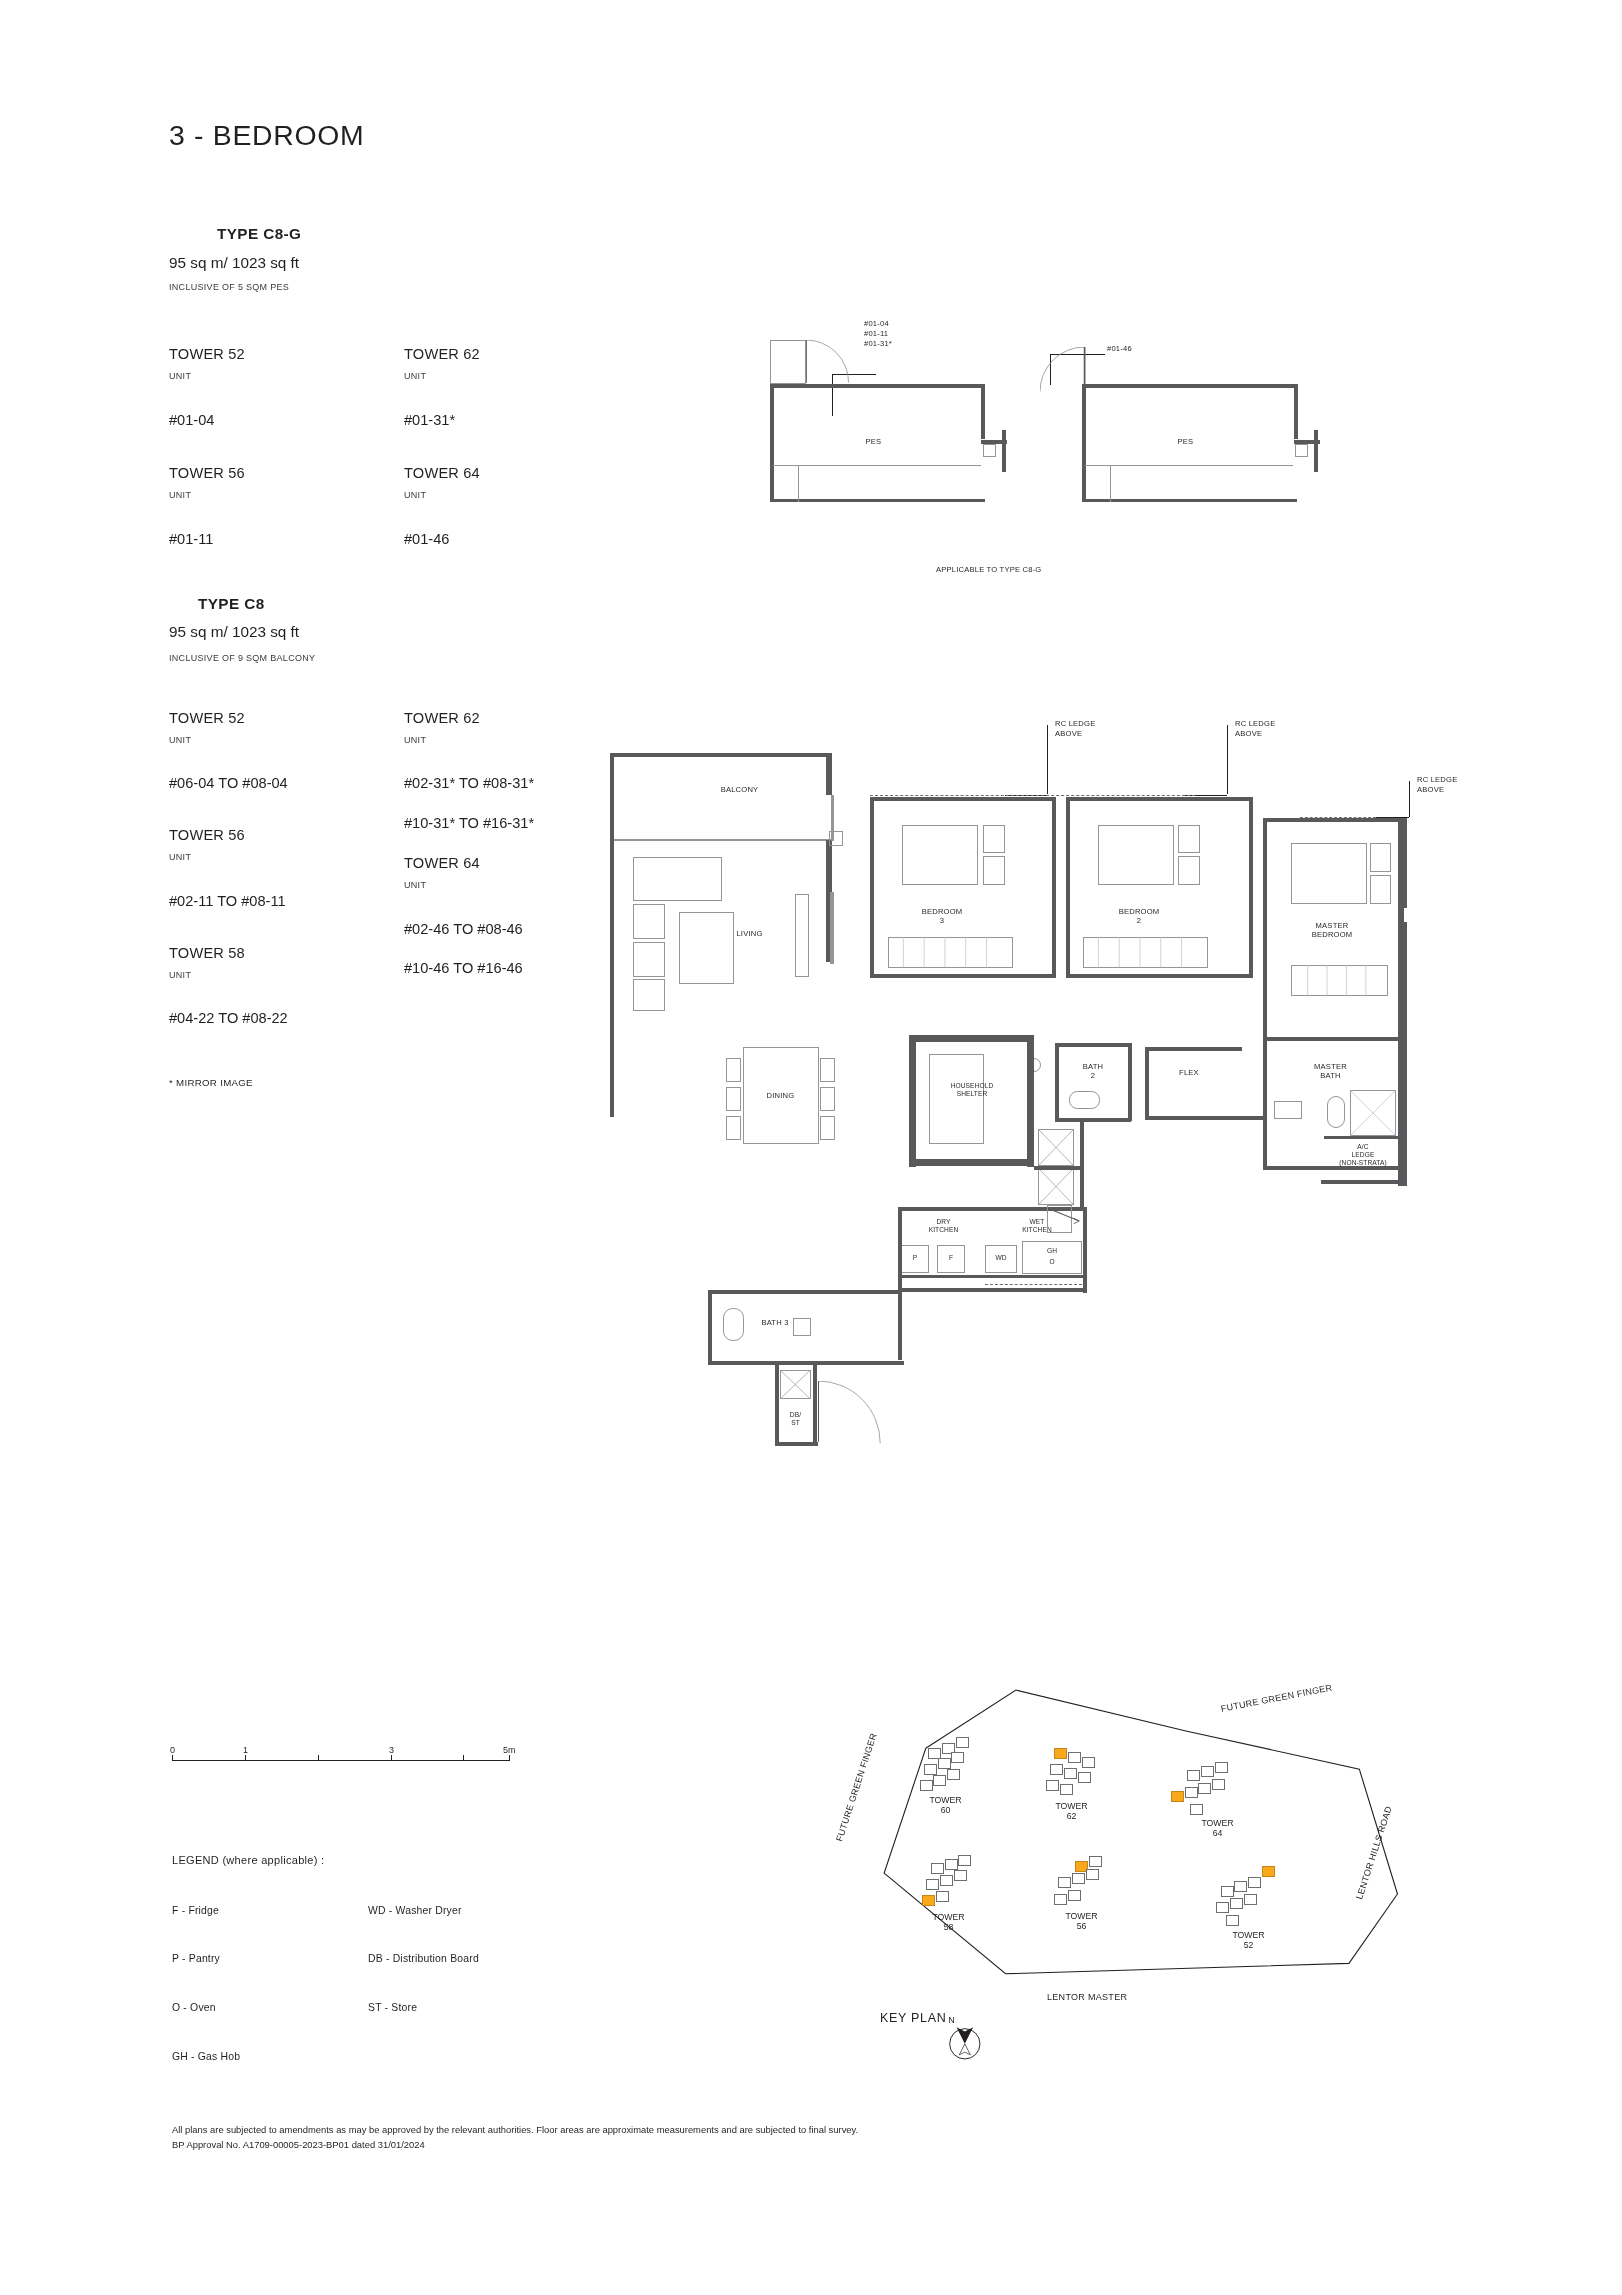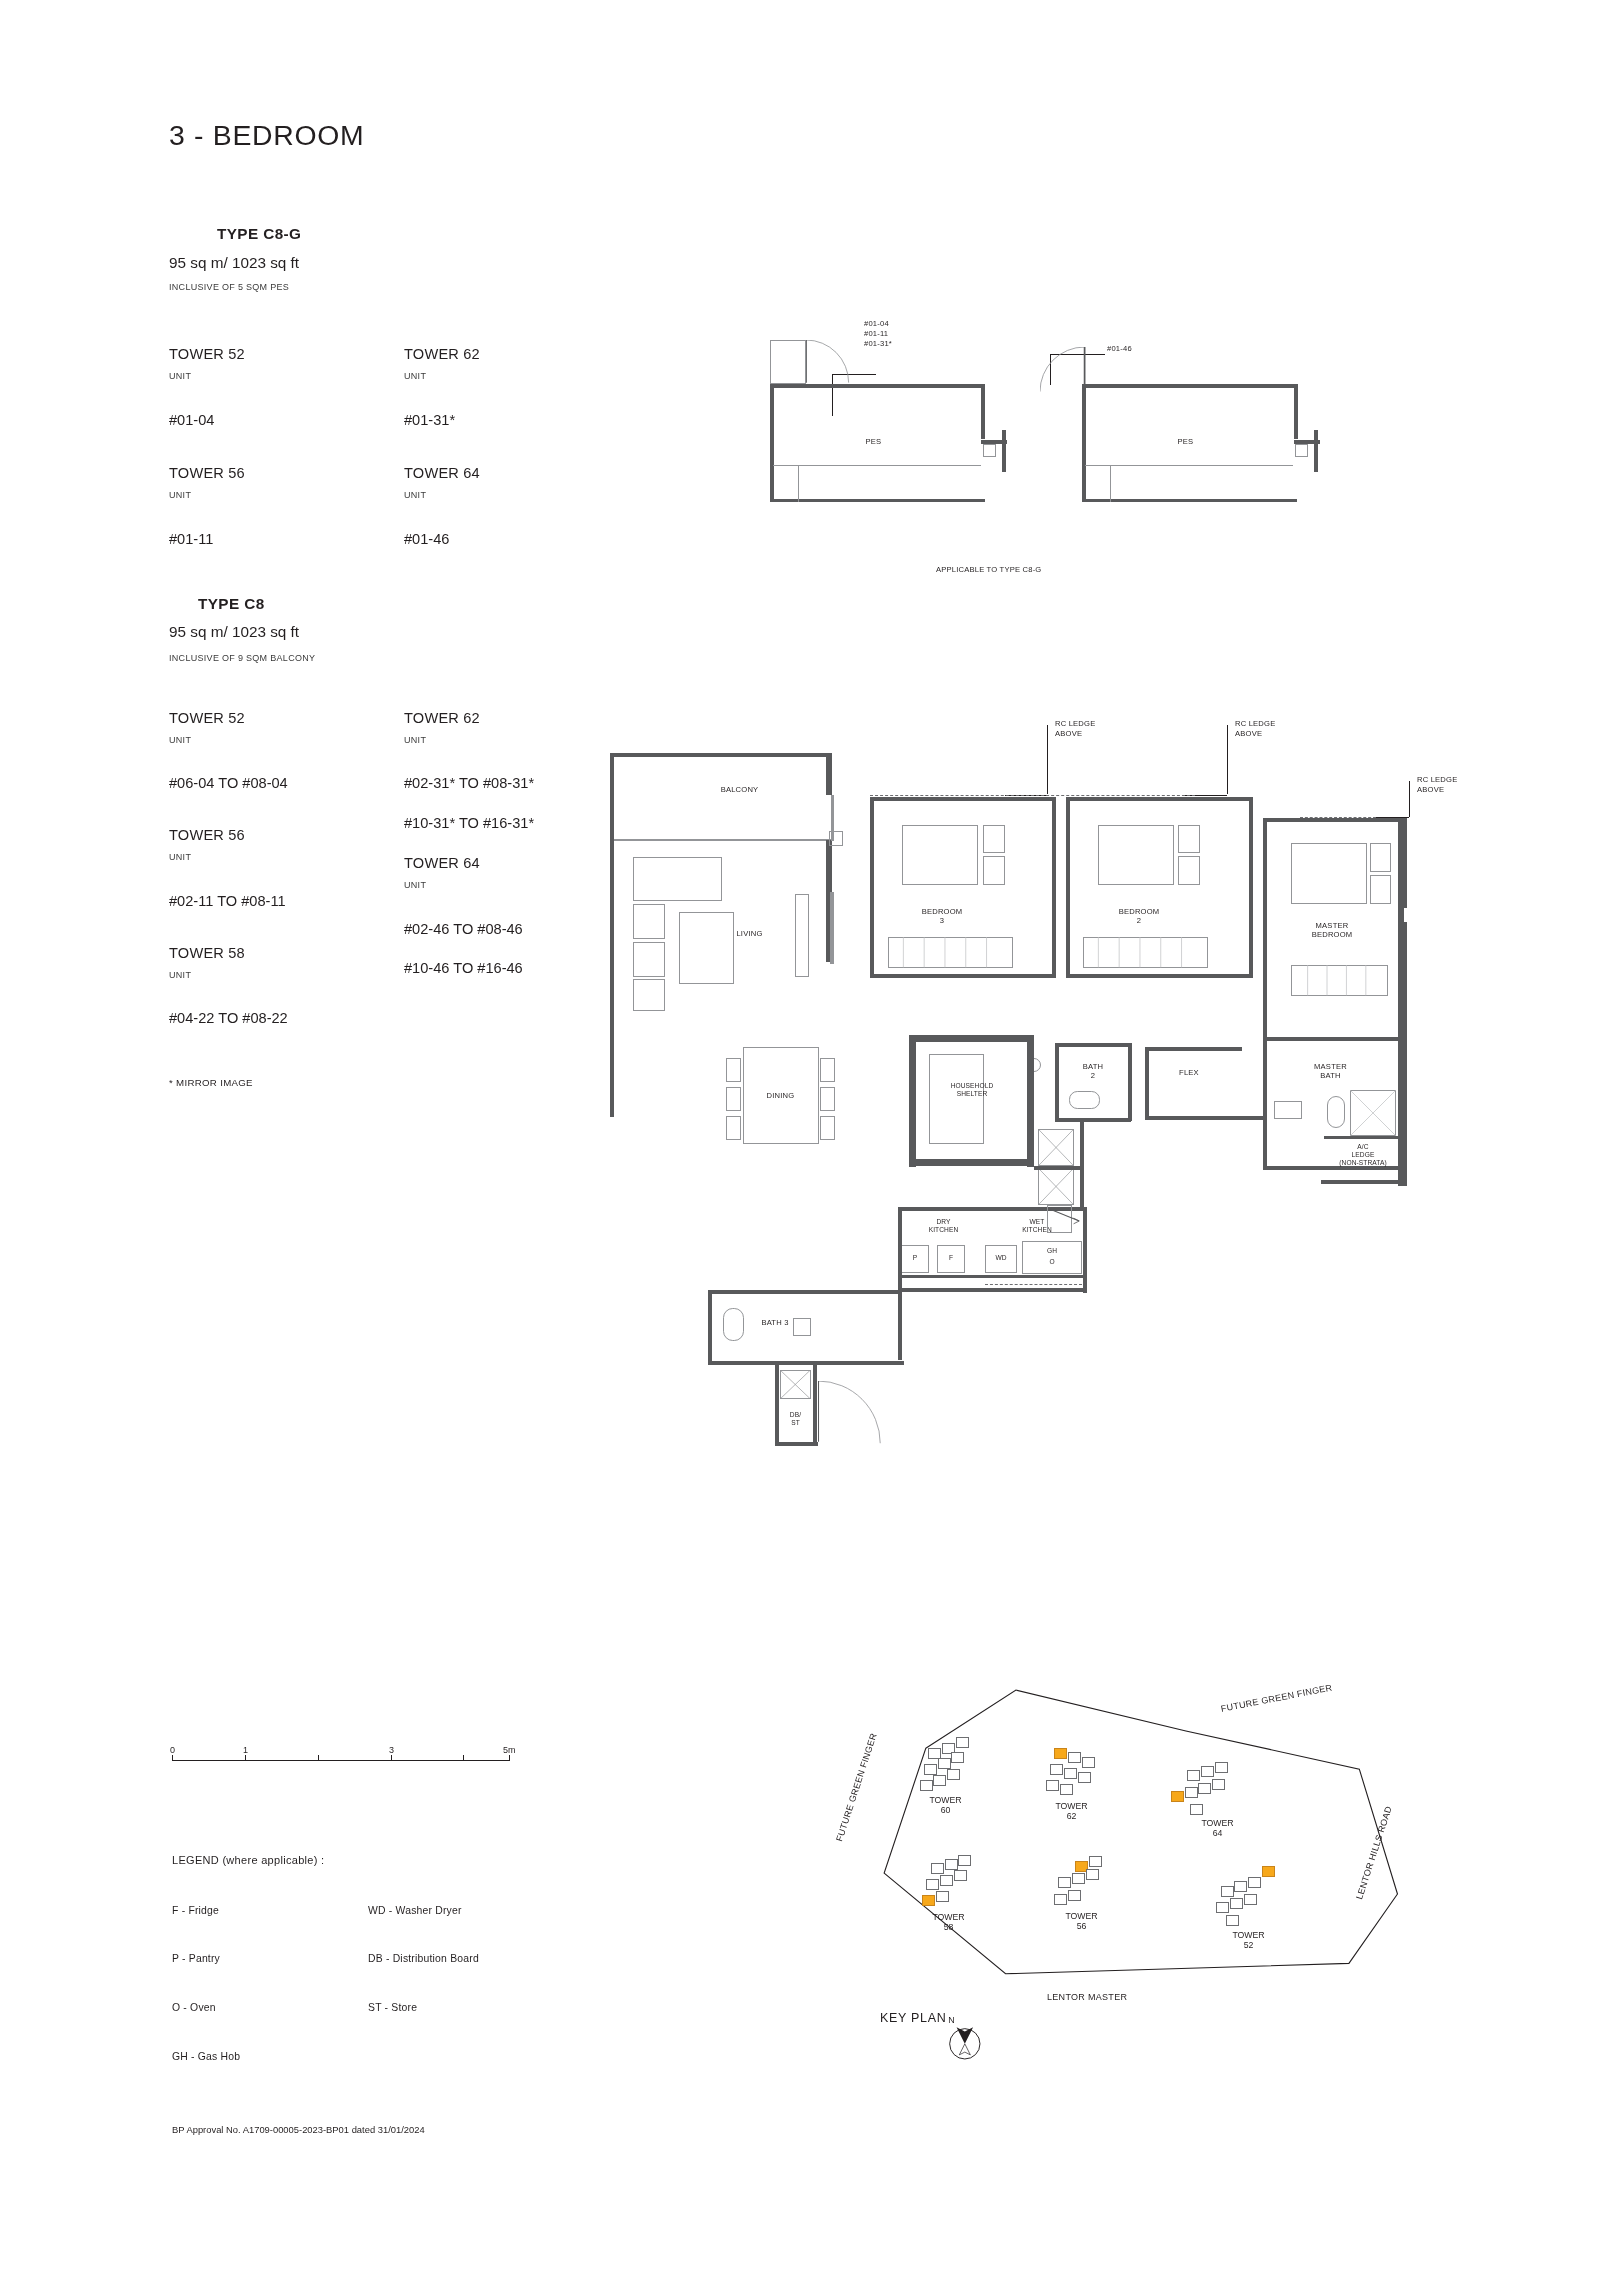--- a/index.html
+++ b/index.html
@@ -636,17 +636,18 @@
     <svg style="position:absolute; left:83px; top:347px; width:62px; height:54px;" viewBox="0 0 90 78" width="62" height="54">
       <circle cx="52" cy="46" r="22" fill="none" stroke="#231f20" stroke-width="1.4"></circle>
       <path d="M52,46 L40,22 L52,28 L64,22 Z" fill="#231f20"></path>
       <path d="M52,46 L44,62 L52,58 L60,62 Z" fill="#ffffff" stroke="#231f20" stroke-width="1"></path>
       <text x="28" y="16" font-size="13" font-family="Liberation Sans, sans-serif" fill="#231f20">N</text>
     </svg>
   </div>
   <div id="keyplan-title">KEY PLAN</div>
 
   <div id="footer">
+    <div>All plans are subjected to amendments as may be approved by the relevant authorities. Floor areas are approximate measurements and are subjected to final survey.</div>
     <div>BP Approval No. A1709-00005-2023-BP01 dated 31/01/2024</div>
   </div>
 
 </div>
 
 
 </body></html>

